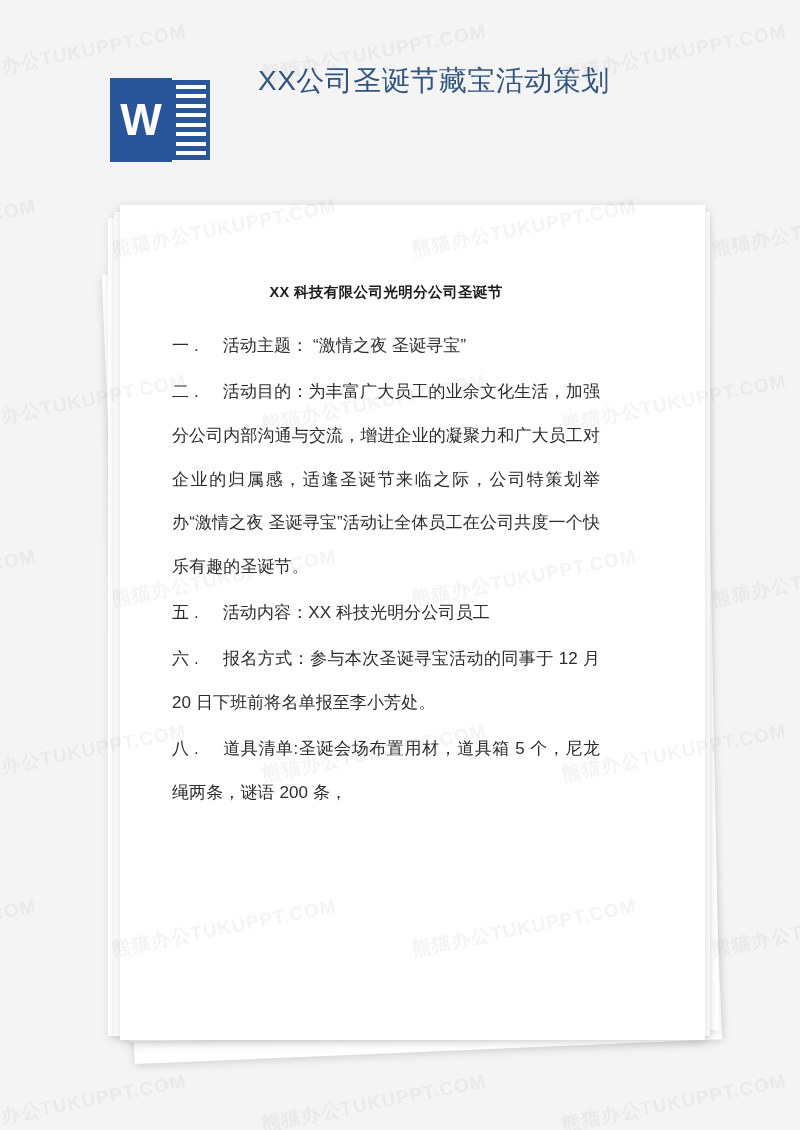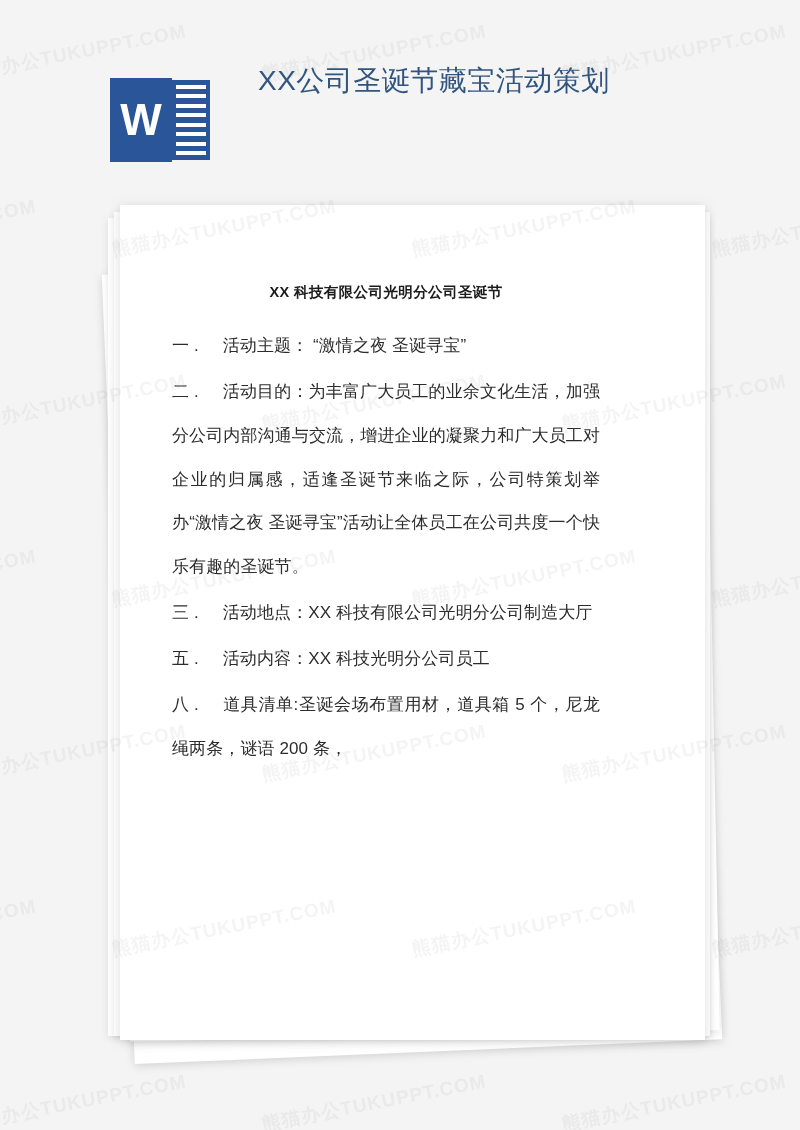--- a/index.html
+++ b/index.html
@@ -232,25 +232,25 @@
 
 <div class="doc-body">
   <div class="doc-inner">
 
     <div class="doc-heading line1">XX 科技有限公司光明分公司圣诞节</div>
 
     <p class="para"><span class="num">一 .</span><span class="gap"></span><span>活动主题： “激情之夜  圣诞寻宝”</span></p>
 
     <p class="para"><span class="num">二 .</span><span class="gap"></span><span>活动目的：为丰富广大员工的业余文化生活，加强分公司内部沟通与交流，增进企业的凝聚力和广大员工对企业的归属感，适逢圣诞节来临之际，公司特策划举办“激情之夜  圣诞寻宝”活动让全体员工在公司共度一个快乐有趣的圣诞节。</span></p>
 
-    <p class="para"><span class="num">三 .</span><span class="gap"></span><span>活动地点：XX 科技有限公司光明分公司制造大厅</span></p>
 
 
     <p class="para"><span class="num">五 .</span><span class="gap"></span><span>活动内容：XX 科技光明分公司员工</span></p>
 
+    <p class="para"><span class="num">六 .</span><span class="gap"></span><span>报名方式：参与本次圣诞寻宝活动的同事于 12 月 20 日下班前将名单报至李小芳处。</span></p>
 
 
     <p class="para"><span class="num">八 .</span><span class="gap"></span><span>道具清单:圣诞会场布置用材，道具箱 5 个，尼龙绳两条，谜语 200 条，</span></p>
 
   </div>
 </div>
 
 <div class="watermark-layer" id="wm-layer">
     <div class="wm" style="left: -40px; top: 40px;">熊猫办公TUKUPPT.COM</div>
     <div class="wm" style="left: 260px; top: 40px;">熊猫办公TUKUPPT.COM</div>

